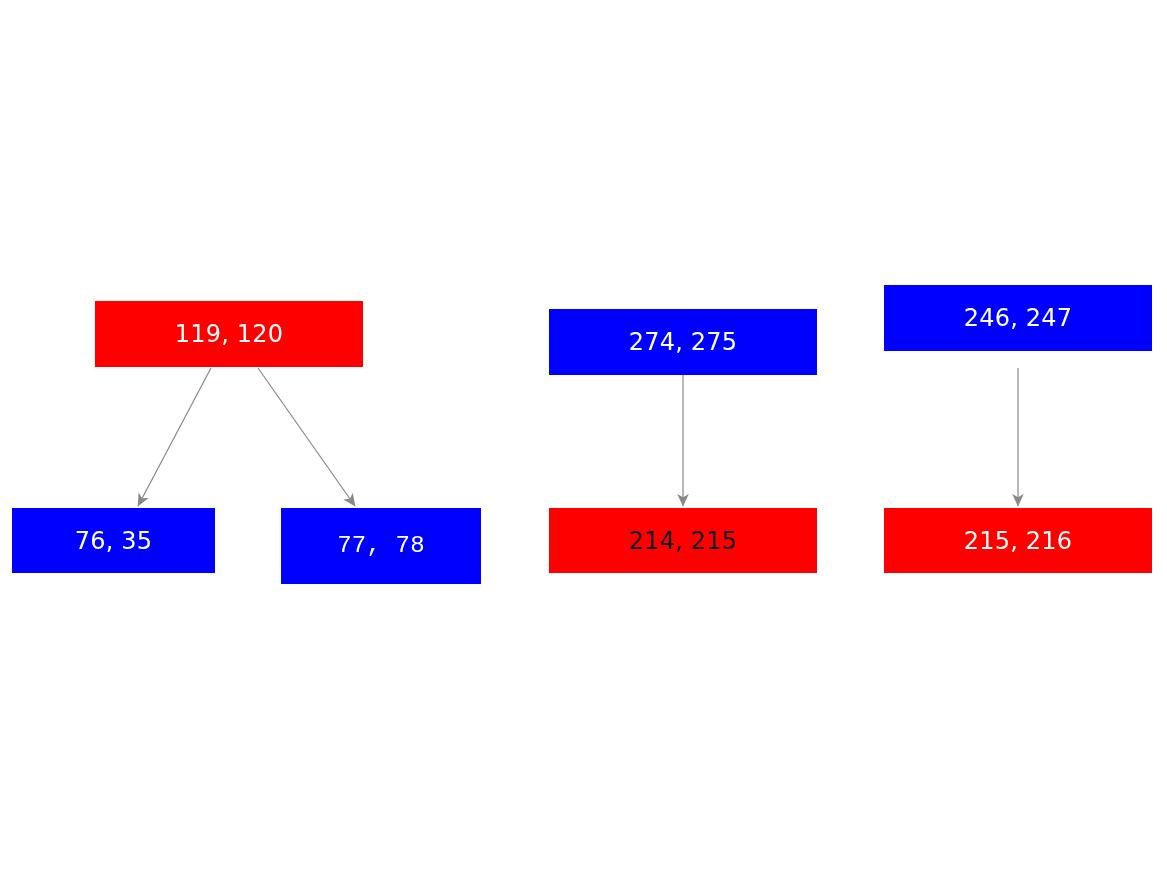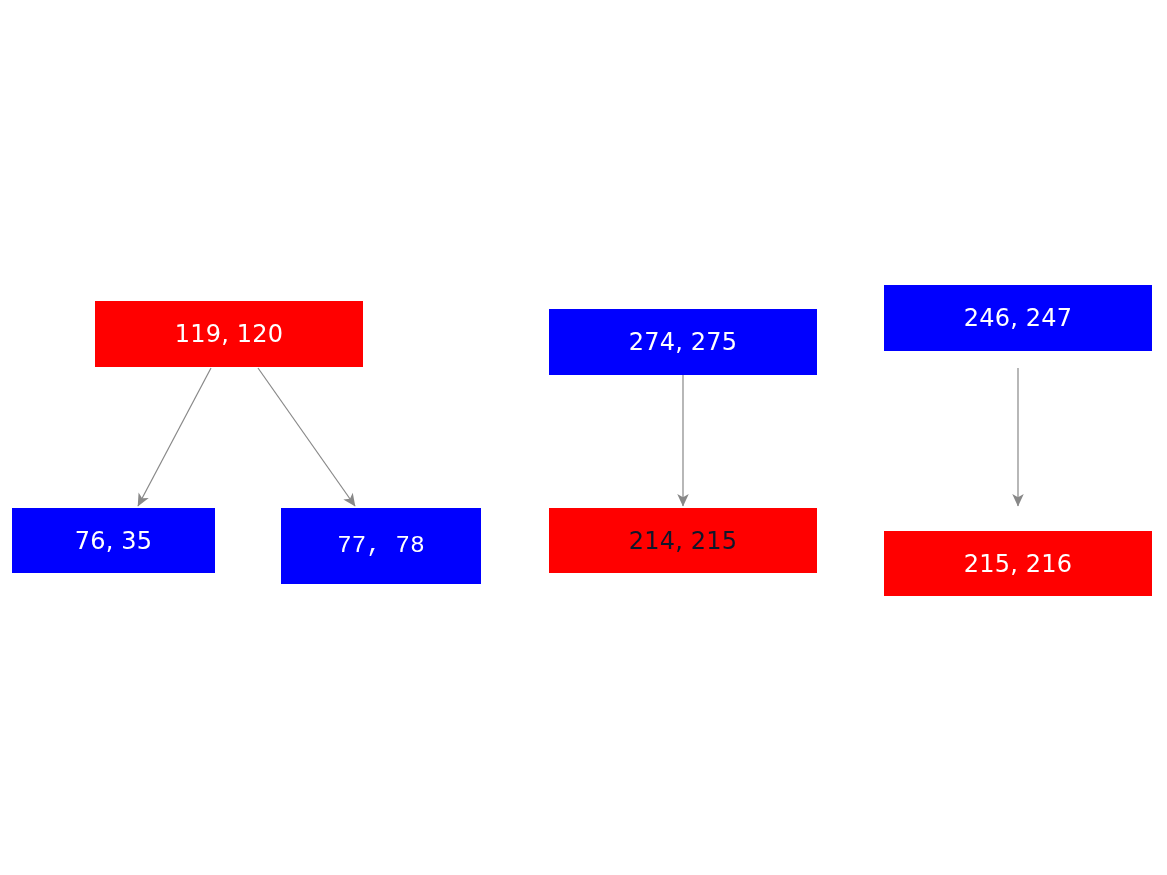--- a/index.html
+++ b/index.html
@@ -71,18 +71,18 @@
       </div>
       <div class="node blue" style="left: 549px; top: 309px; width: 268px; height: 66px; background: rgb(0, 0, 255); color: rgb(255, 255, 255);">
         <span>274, 275</span>
       </div>
       <div class="node red" style="left: 549px; top: 508px; width: 268px; height: 65px; background: rgb(255, 0, 0); color: #0f172a;">
         <span>214, 215</span>
       </div>
       <div class="node blue" style="left: 884px; top: 285px; width: 268px; height: 66px; background: rgb(0, 0, 255); color: rgb(255, 255, 255); align-items: center;">
         <span>246, 247</span>
       </div>
-      <div class="node red" style="left: 884px; top: 508px; width: 268px; height: 65px; background: rgb(255, 0, 0); color: rgb(255, 255, 255); margin-top: 23px;">
+      <div class="node red" style="left: 884px; top: 508px; width: 268px; height: 65px; background: rgb(255, 0, 0); color: rgb(255, 255, 255);">
         <span>215, 216</span>
       </div>
     </div>
 
 </div>
 
 </body></html>

